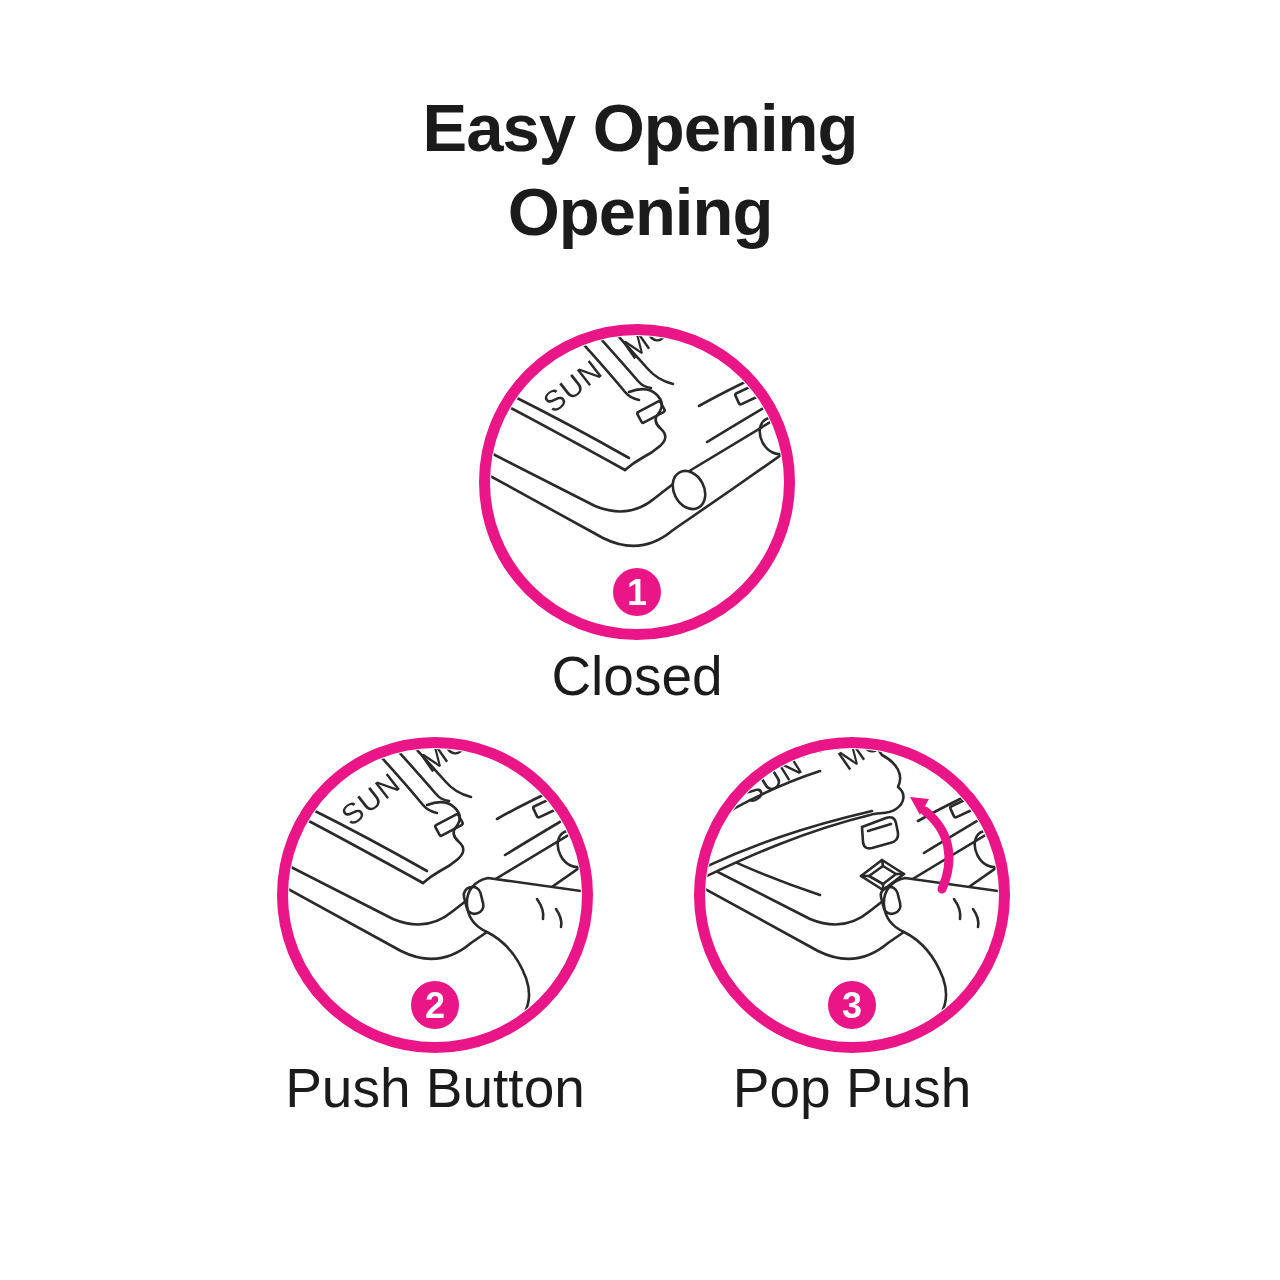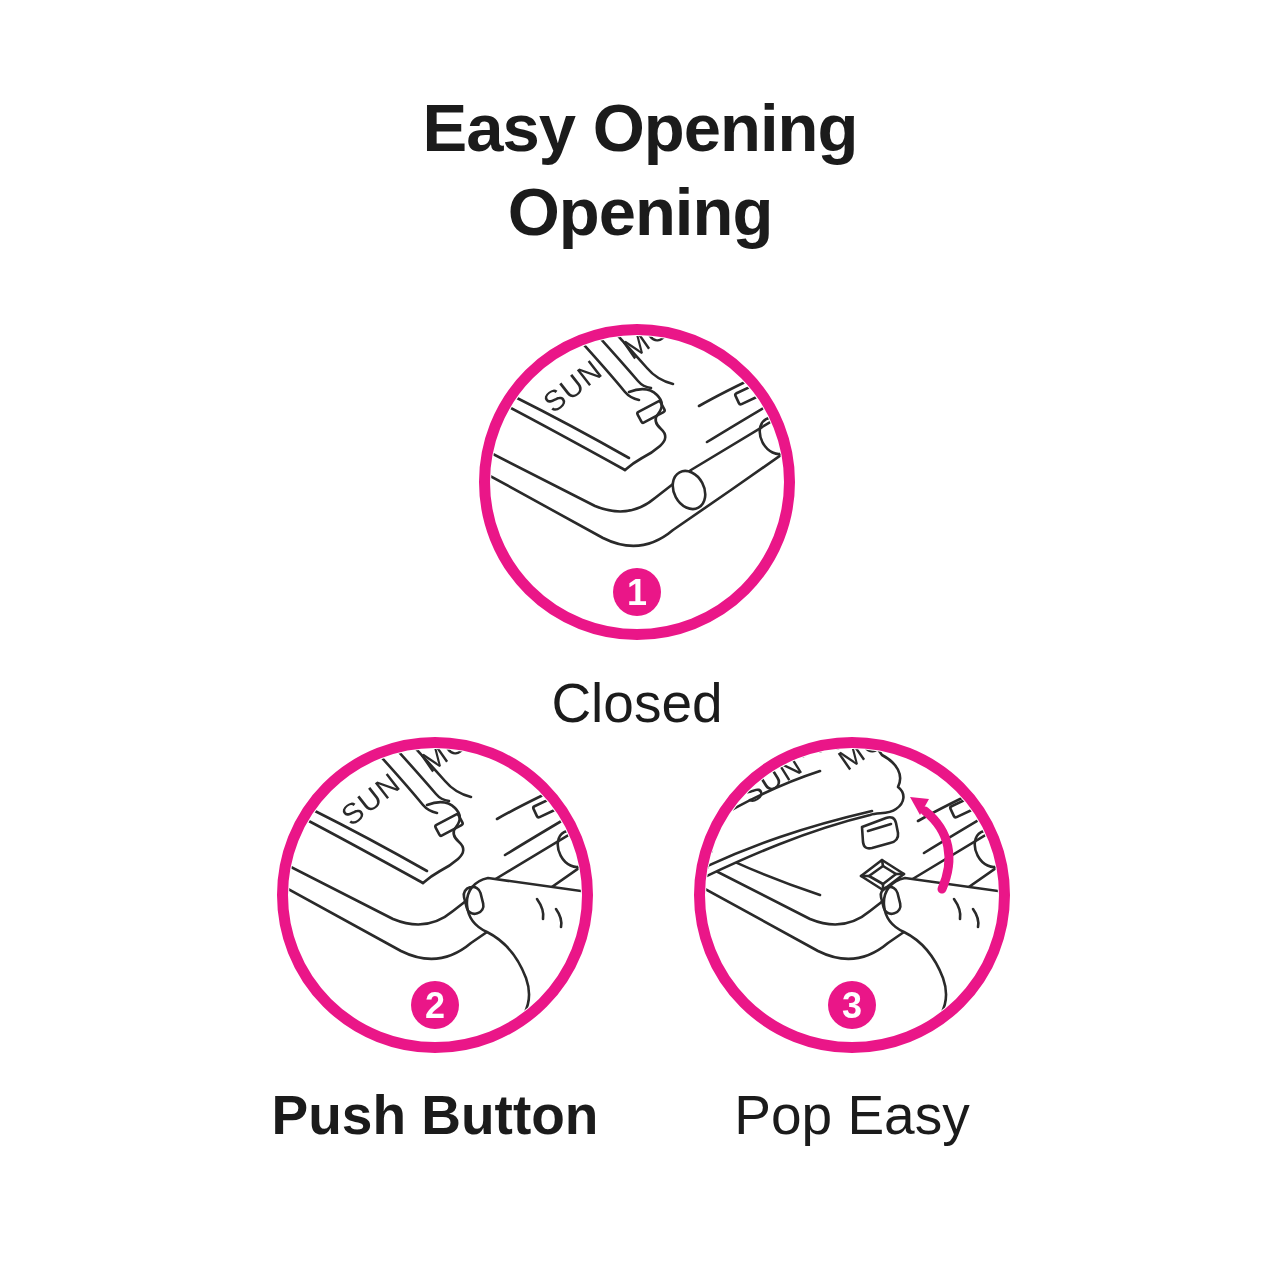--- a/index.html
+++ b/index.html
@@ -15,21 +15,21 @@
     overflow:hidden;
   }
   .title{
     position:absolute;top:86px;left:0;width:1280px;
     text-align:center;color:var(--text);
     font-weight:700;font-size:67px;line-height:1.26;letter-spacing:-1px;
   }
   .stage-figure{position:absolute;width:320px;height:320px;}
   .stage-label{
     position:absolute;width:400px;text-align:center;color:var(--text);
-    font-weight:400;font-size:55px;line-height:1.1;margin-top:27px;
+    font-weight:400;font-size:55px;line-height:1.1;
   }
   
   .ln{fill:none;stroke:var(--ink);stroke-width:2.6;stroke-linecap:round;stroke-linejoin:round;}
   .lnw{fill:#fff;stroke:var(--ink);stroke-width:2.6;stroke-linecap:round;stroke-linejoin:round;}
   .lidtxt{
     font-family:"Liberation Sans", sans-serif;
     font-size:29px;font-weight:400;letter-spacing:1.5px;
     fill:var(--ink);text-anchor:middle;
   }
   .ring{fill:none;stroke:var(--accent);stroke-width:11;}
@@ -130,21 +130,21 @@
         <rect class="ln" x="190" y="152" width="17" height="27" rx="8" transform="rotate(-14 198 165)"></rect>
         <path class="ln" d="M 262 164 C 267 171 269 178 268 184 M 281 174 C 286 181 287 187 286 192"></path>
       </g>
       <text class="lidtxt" x="96" y="74" transform="rotate(-38 96 64)">SUN</text>
       <text class="lidtxt" x="170" y="26" transform="rotate(-35 170 16)">MO</text>
     </g>
     <circle class="ring" cx="160" cy="160" r="152.5"></circle>
     <circle class="badge" cx="160" cy="270" r="24"></circle>
     <text class="badge-num" x="160" y="283">2</text>
   </svg>
-  <div class="stage-label" style="left:235px;top:1058px;font-weight:bold;">Push Button</div>
+  <div class="stage-label" style="left:235px;top:1058px;">Push Button</div>
 
   <svg class="stage-figure" style="left:692px;top:735px;" viewBox="0 0 320 320">
     <defs>
         <clipPath id="c3">
           <circle cx="160" cy="160" r="146"></circle>
         </clipPath>
       </defs>
     <g clip-path="url(#c3)">
       <g>
         <path class="ln" d="M 92 0 C 112 22 128 40 143 57"></path>
@@ -192,15 +192,15 @@
         <path class="accent-stroke" fill="none" stroke-width="9" stroke-linecap="round" d="M 250 154 C 263 124 258 96 233 76"></path>
         <polygon class="accent-fill" points="218,62 237,64 228,80"></polygon>
       </g>
       <text class="lidtxt" x="80" y="54" transform="rotate(-32 80 44)">SUN</text>
       <text class="lidtxt" x="170" y="24" transform="rotate(-35 170 14)">MO</text>
     </g>
     <circle class="ring" cx="160" cy="160" r="152.5"></circle>
     <circle class="badge" cx="160" cy="270" r="24"></circle>
     <text class="badge-num" x="160" y="283">3</text>
   </svg>
-  <div class="stage-label" style="left:652px;top:1058px;">Pop Easy</div>
+  <div class="stage-label" style="left:652px;top:1058px;">Pop Push</div>
 
 </div>
 
 </body></html>

